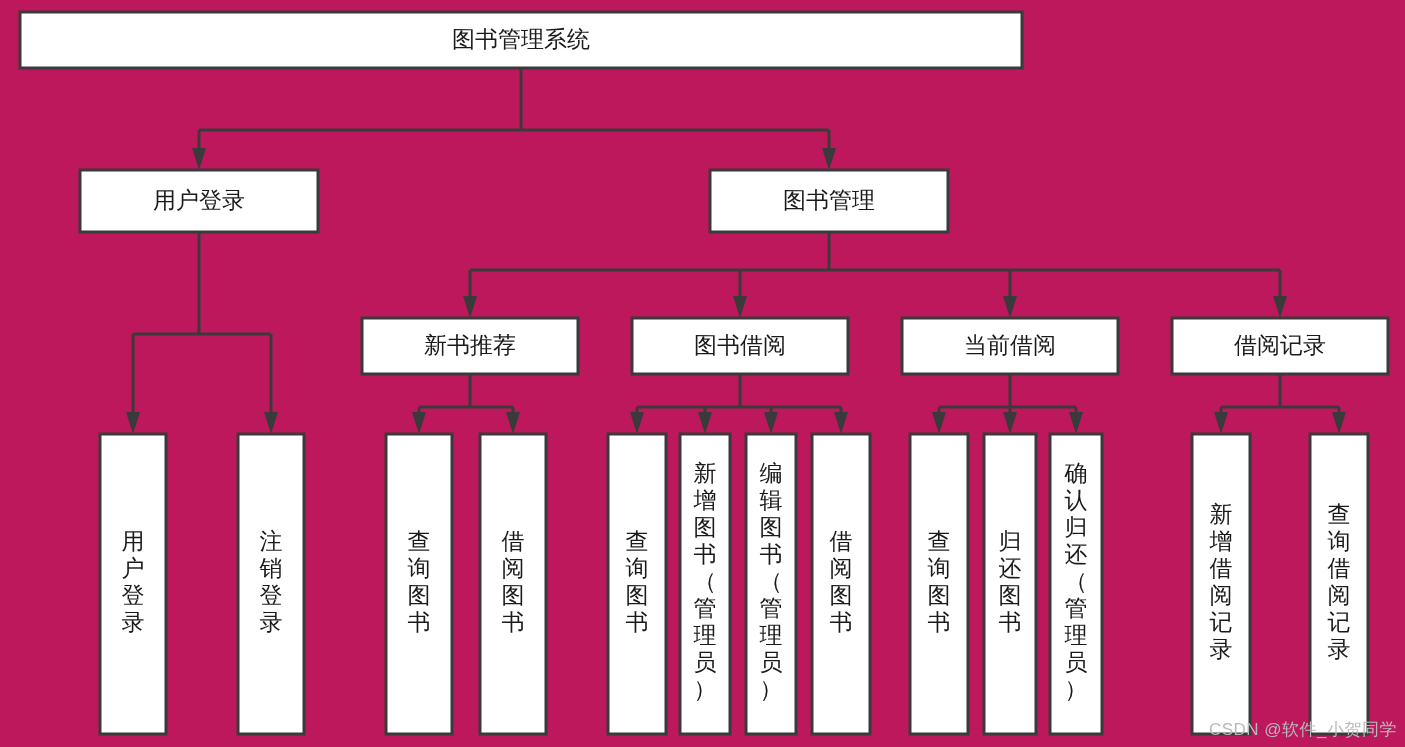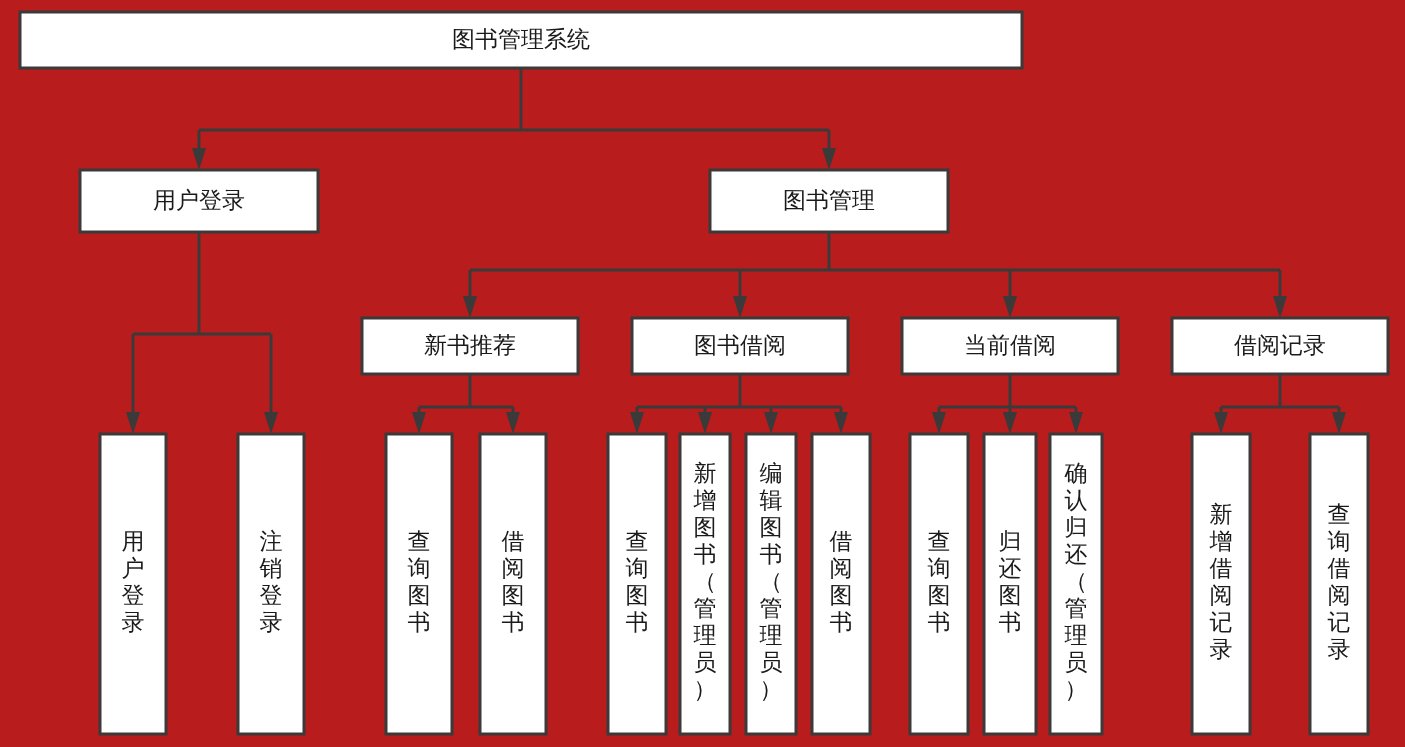--- a/index.html
+++ b/index.html
@@ -10,21 +10,21 @@
   body {
     width: 1405px;
     height: 747px;
     overflow: hidden;
     font-family: "Liberation Sans", "DejaVu Sans", sans-serif;
   }
   #diagram-root {
     position: relative;
     width: 1405px;
     height: 747px;
-    background: #b91c1c;
+    background: #be185d;
   }
   svg#flow {
     display: block;
     width: 1405px;
     height: 747px;
   }
   .box-rect {
     fill: #ffffff;
     stroke: #3a3a3a;
     stroke-width: 3;
@@ -199,13 +199,14 @@
         <g>
           <rect class="box-rect" x="1192" y="434" width="58" height="300"></rect>
           <text class="node-label-v" x="1221" y="521.86" font-size="23"><tspan x="1221" dy="0">新</tspan><tspan x="1221" dy="27">增</tspan><tspan x="1221" dy="27">借</tspan><tspan x="1221" dy="27">阅</tspan><tspan x="1221" dy="27">记</tspan><tspan x="1221" dy="27">录</tspan></text>
         </g>
         <g>
           <rect class="box-rect" x="1310" y="434" width="58" height="300"></rect>
           <text class="node-label-v" x="1339" y="521.86" font-size="23"><tspan x="1339" dy="0">查</tspan><tspan x="1339" dy="27">询</tspan><tspan x="1339" dy="27">借</tspan><tspan x="1339" dy="27">阅</tspan><tspan x="1339" dy="27">记</tspan><tspan x="1339" dy="27">录</tspan></text>
         </g>
       </g>
   </svg>
+  <div class="watermark-text">CSDN @软件_小贺同学</div>
 </div>
 
 </body></html>

